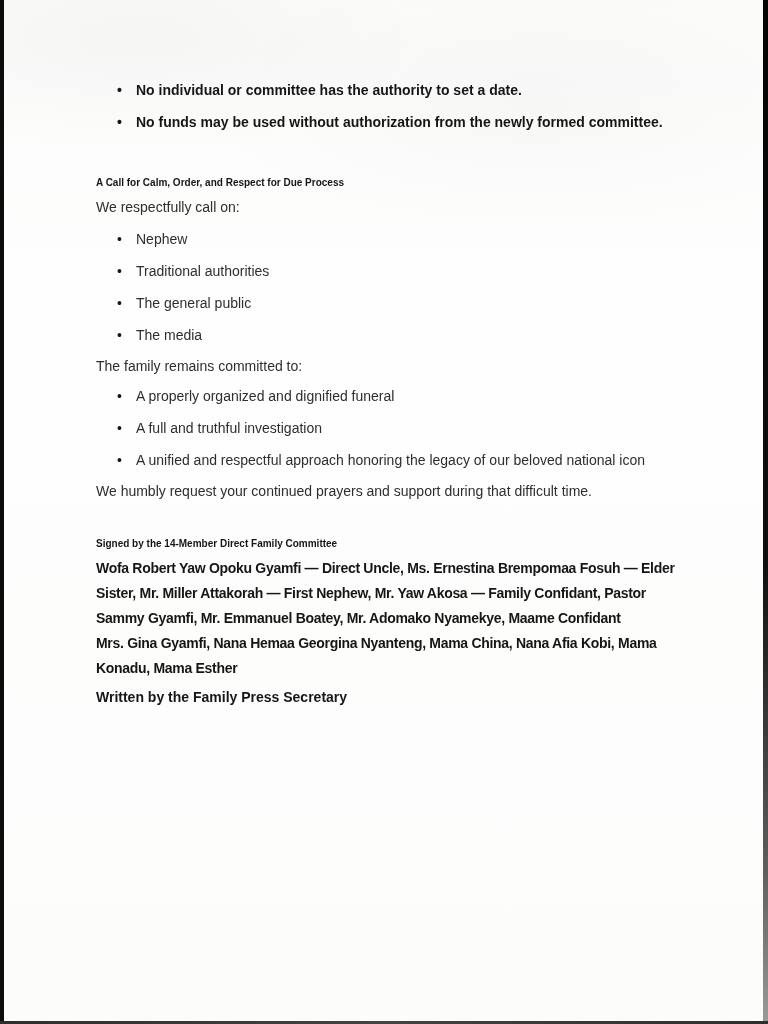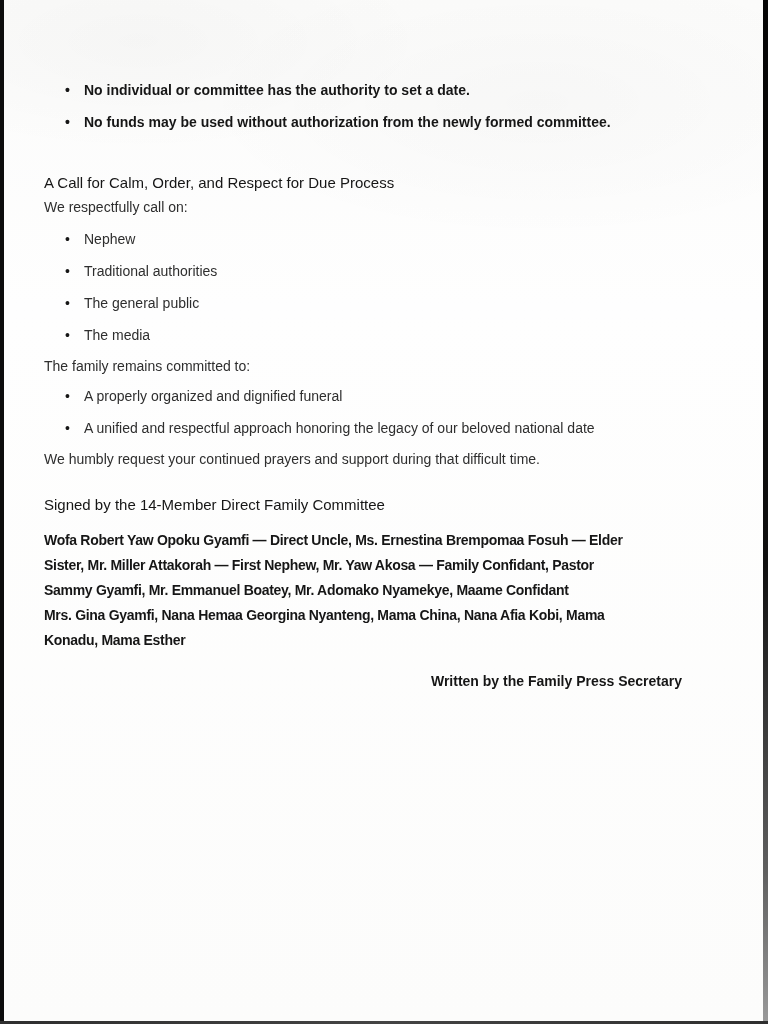--- a/index.html
+++ b/index.html
@@ -18,45 +18,45 @@
   }
   .edge-left  { position:absolute; left:0; top:0; bottom:0; width:4px; background:#0c0c0c; }
   .edge-right { position:absolute; right:0; top:0; bottom:0; width:5px;
                 background:linear-gradient(180deg,#050505 0%,#101010 55%,#5f5f5f 85%,#9a9a9a 100%); }
   .edge-bottom{ position:absolute; left:0; right:0; bottom:0; height:3px;
                 background:linear-gradient(90deg,#2e2e2e,#444 50%,#2e2e2e); }
 
   .page {
     position:relative;
     width:100%; height:100%;
-    padding:78px 86px 0 44px;
+    padding:78px 86px 0 96px;
     font-size:14px; line-height:25px;
     color:#2e2e2e;
   }
   .bold { font-weight:bold; color:#161616; }
 
   ul.doc-bullets { list-style:none; }
   ul.doc-bullets li { position:relative; padding-left:40px; }
   ul.doc-bullets li + li { margin-top:7px; }
   ul.doc-bullets li::before {
     content:"\2022";
     position:absolute; left:21px; top:0;
     font-size:14px; color:#161616;
   }
 
-  h2.doc-heading { font-size:15px; line-height:25px; font-weight:normal; color:#161616; }
+  h2.doc-heading { font-size:10px; line-height:25px; font-weight:bold; color:#161616; }
 
   .mt-heading1   { margin-top:35px; }
   .mt-intro      { margin-top:0; }
   .mt-list1      { margin-top:7px; }
   .mt-para       { margin-top:6px; }
   .mt-list2      { margin-top:5px; }
-  .mt-heading2   { margin-top:20px; }
-  .mt-names      { margin-top:11px; }
-  .mt-written    { margin-top:16px;text-align:right; }
+  .mt-heading2   { margin-top:27px; }
+  .mt-names      { }
+  .mt-written    { margin-top:4px; }
 
   .names-block div { white-space:nowrap; letter-spacing:-0.3px; }
   .names-block { font-weight:bold; color:#161616; }
 </style>
 </head>
 <body>
 
 <div class="photo-frame">
   <div class="page">
 
@@ -74,21 +74,22 @@
       <li>Traditional authorities</li>
       <li>The general public</li>
       <li>The media</li>
     </ul>
 
 
     <p class="mt-para">The family remains committed to:</p>
 
     <ul class="doc-bullets mt-list2">
       <li>A properly organized and dignified funeral</li>
-      <li>A unified and respectful approach honoring the legacy of our beloved national date</li>
+      <li>A full and truthful investigation</li>
+      <li>A unified and respectful approach honoring the legacy of our beloved national icon</li>
     </ul>
 
     <p class="mt-para">We humbly request your continued prayers and support during that difficult time.</p>
 
     <h2 class="doc-heading mt-heading2">Signed by the 14-Member Direct Family Committee</h2>
 
     <div class="names-block mt-names">
       <div>Wofa Robert Yaw Opoku Gyamfi — Direct Uncle, Ms. Ernestina Brempomaa Fosuh — Elder</div>
       <div>Sister, Mr. Miller Attakorah — First Nephew, Mr. Yaw Akosa — Family Confidant, Pastor</div>
       <div>Sammy Gyamfi, Mr. Emmanuel Boatey, Mr. Adomako Nyamekye, Maame Confidant</div>

